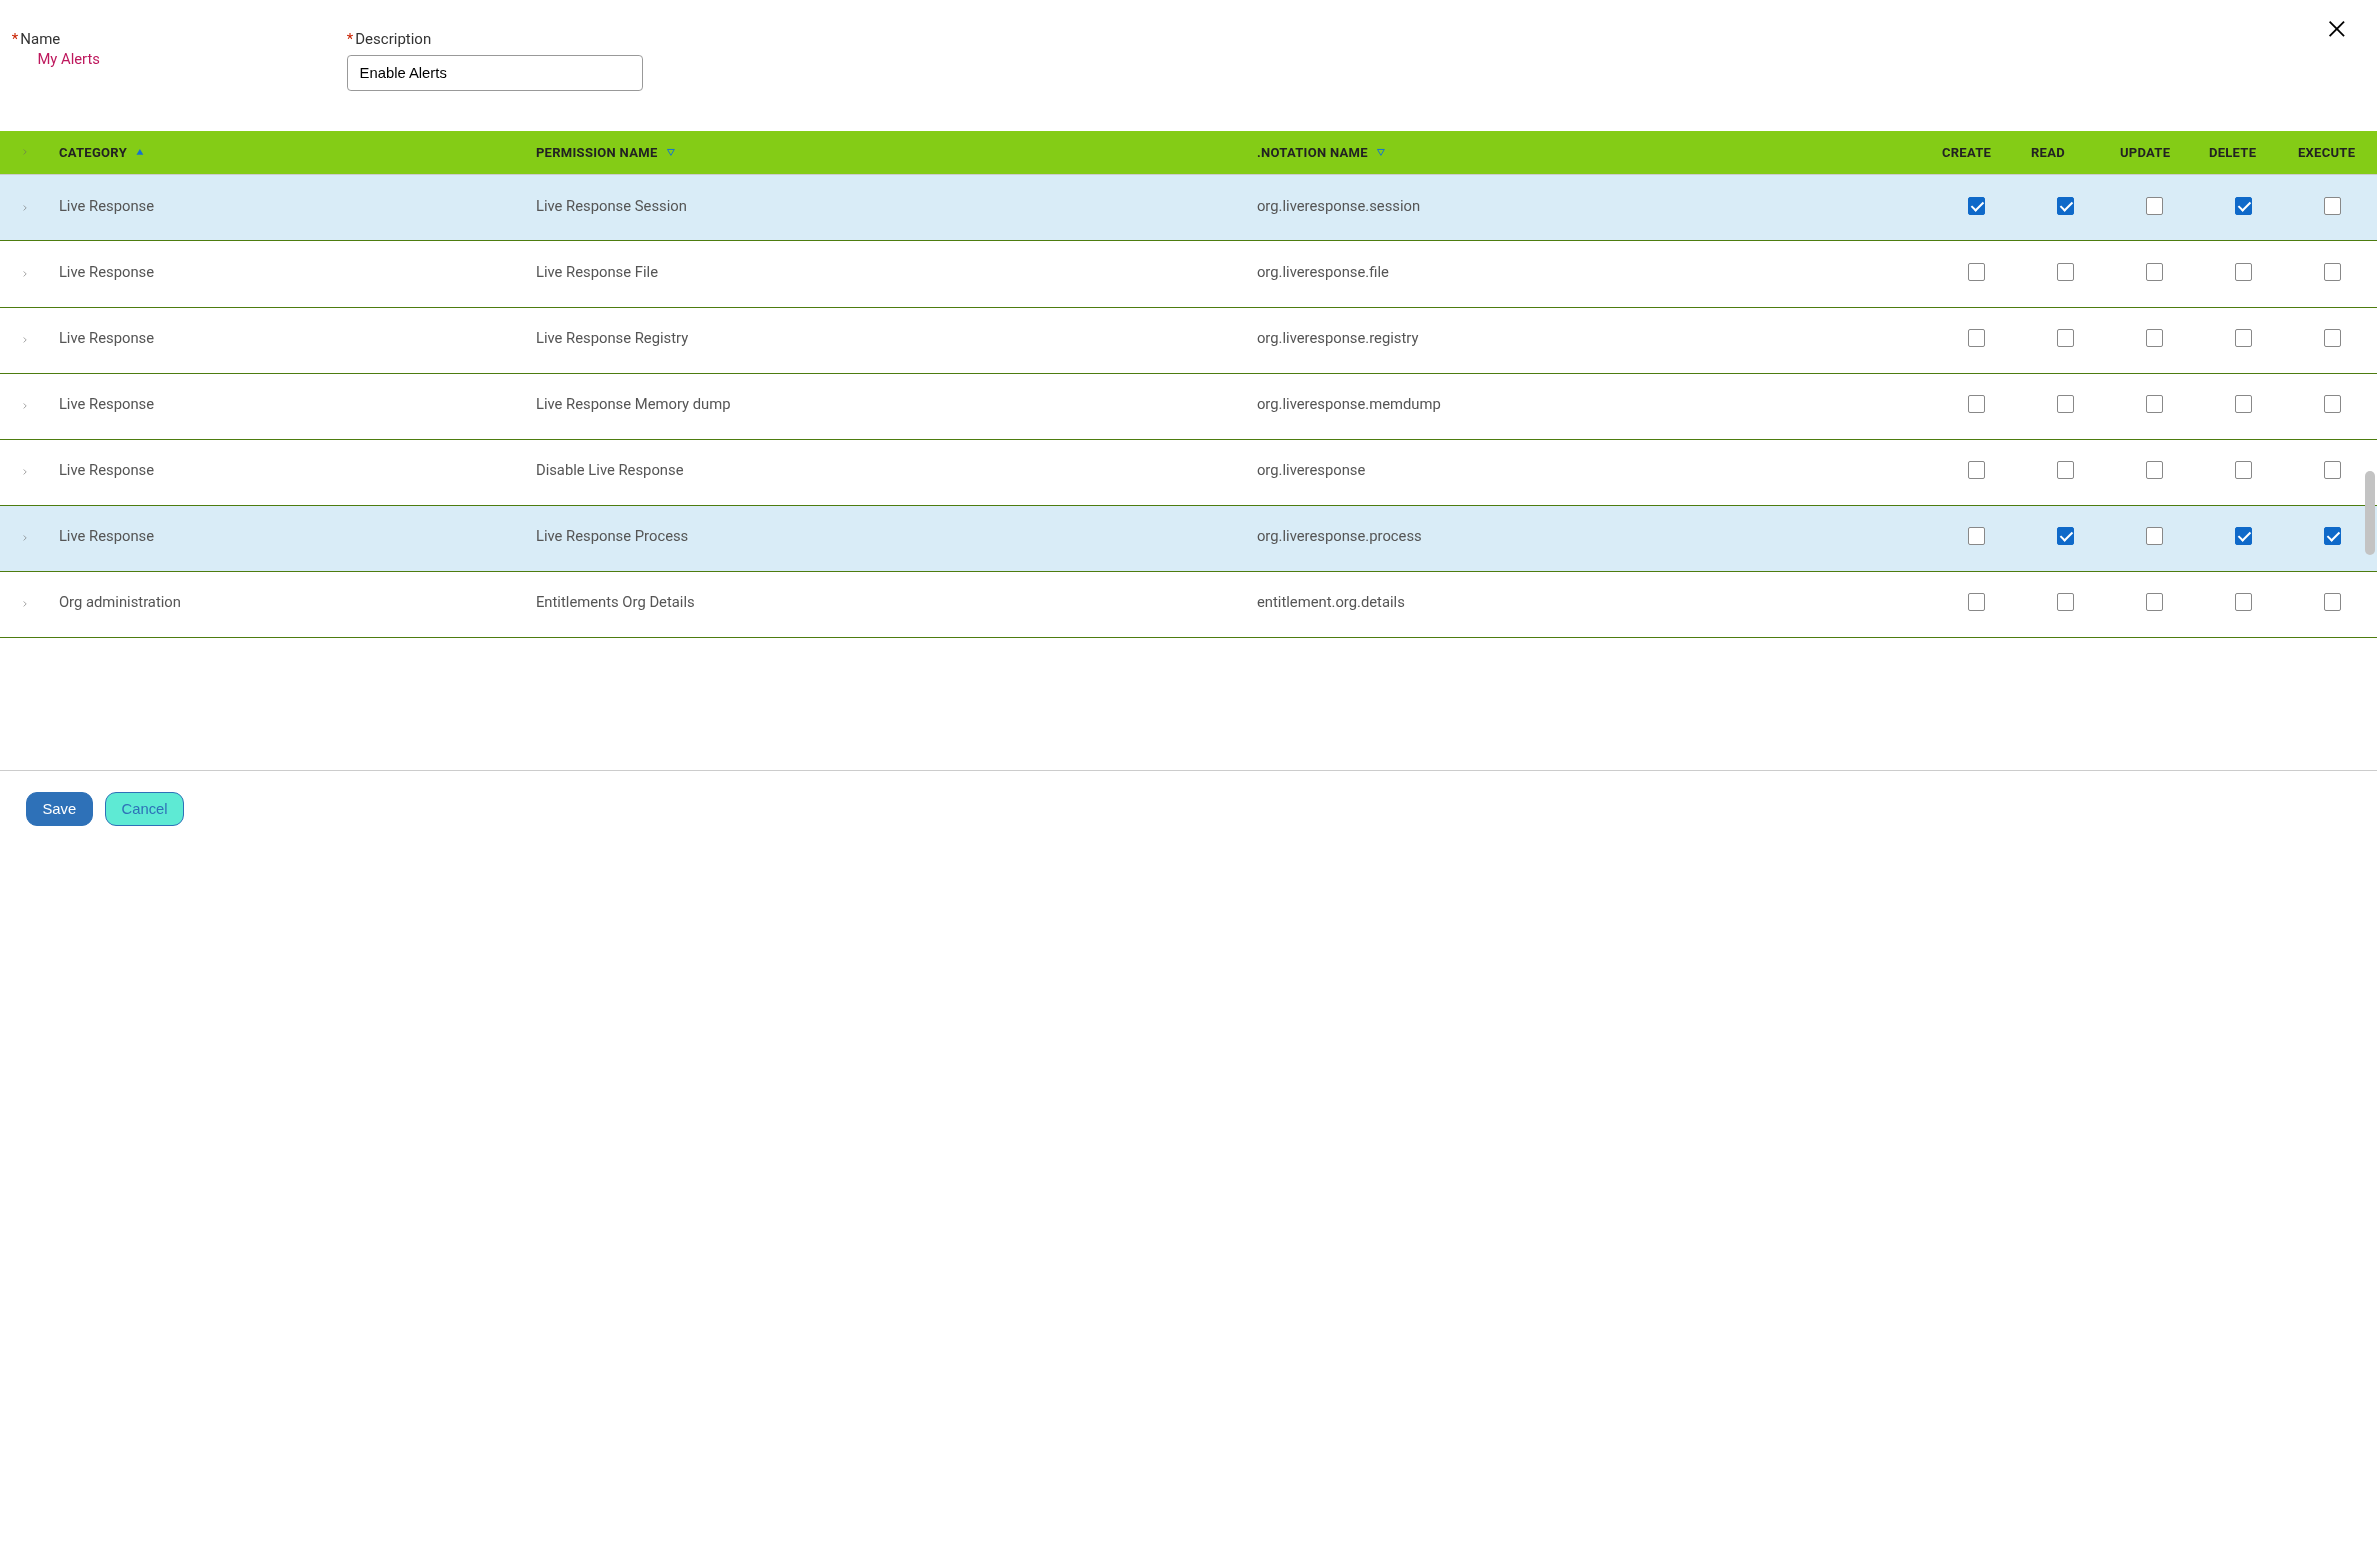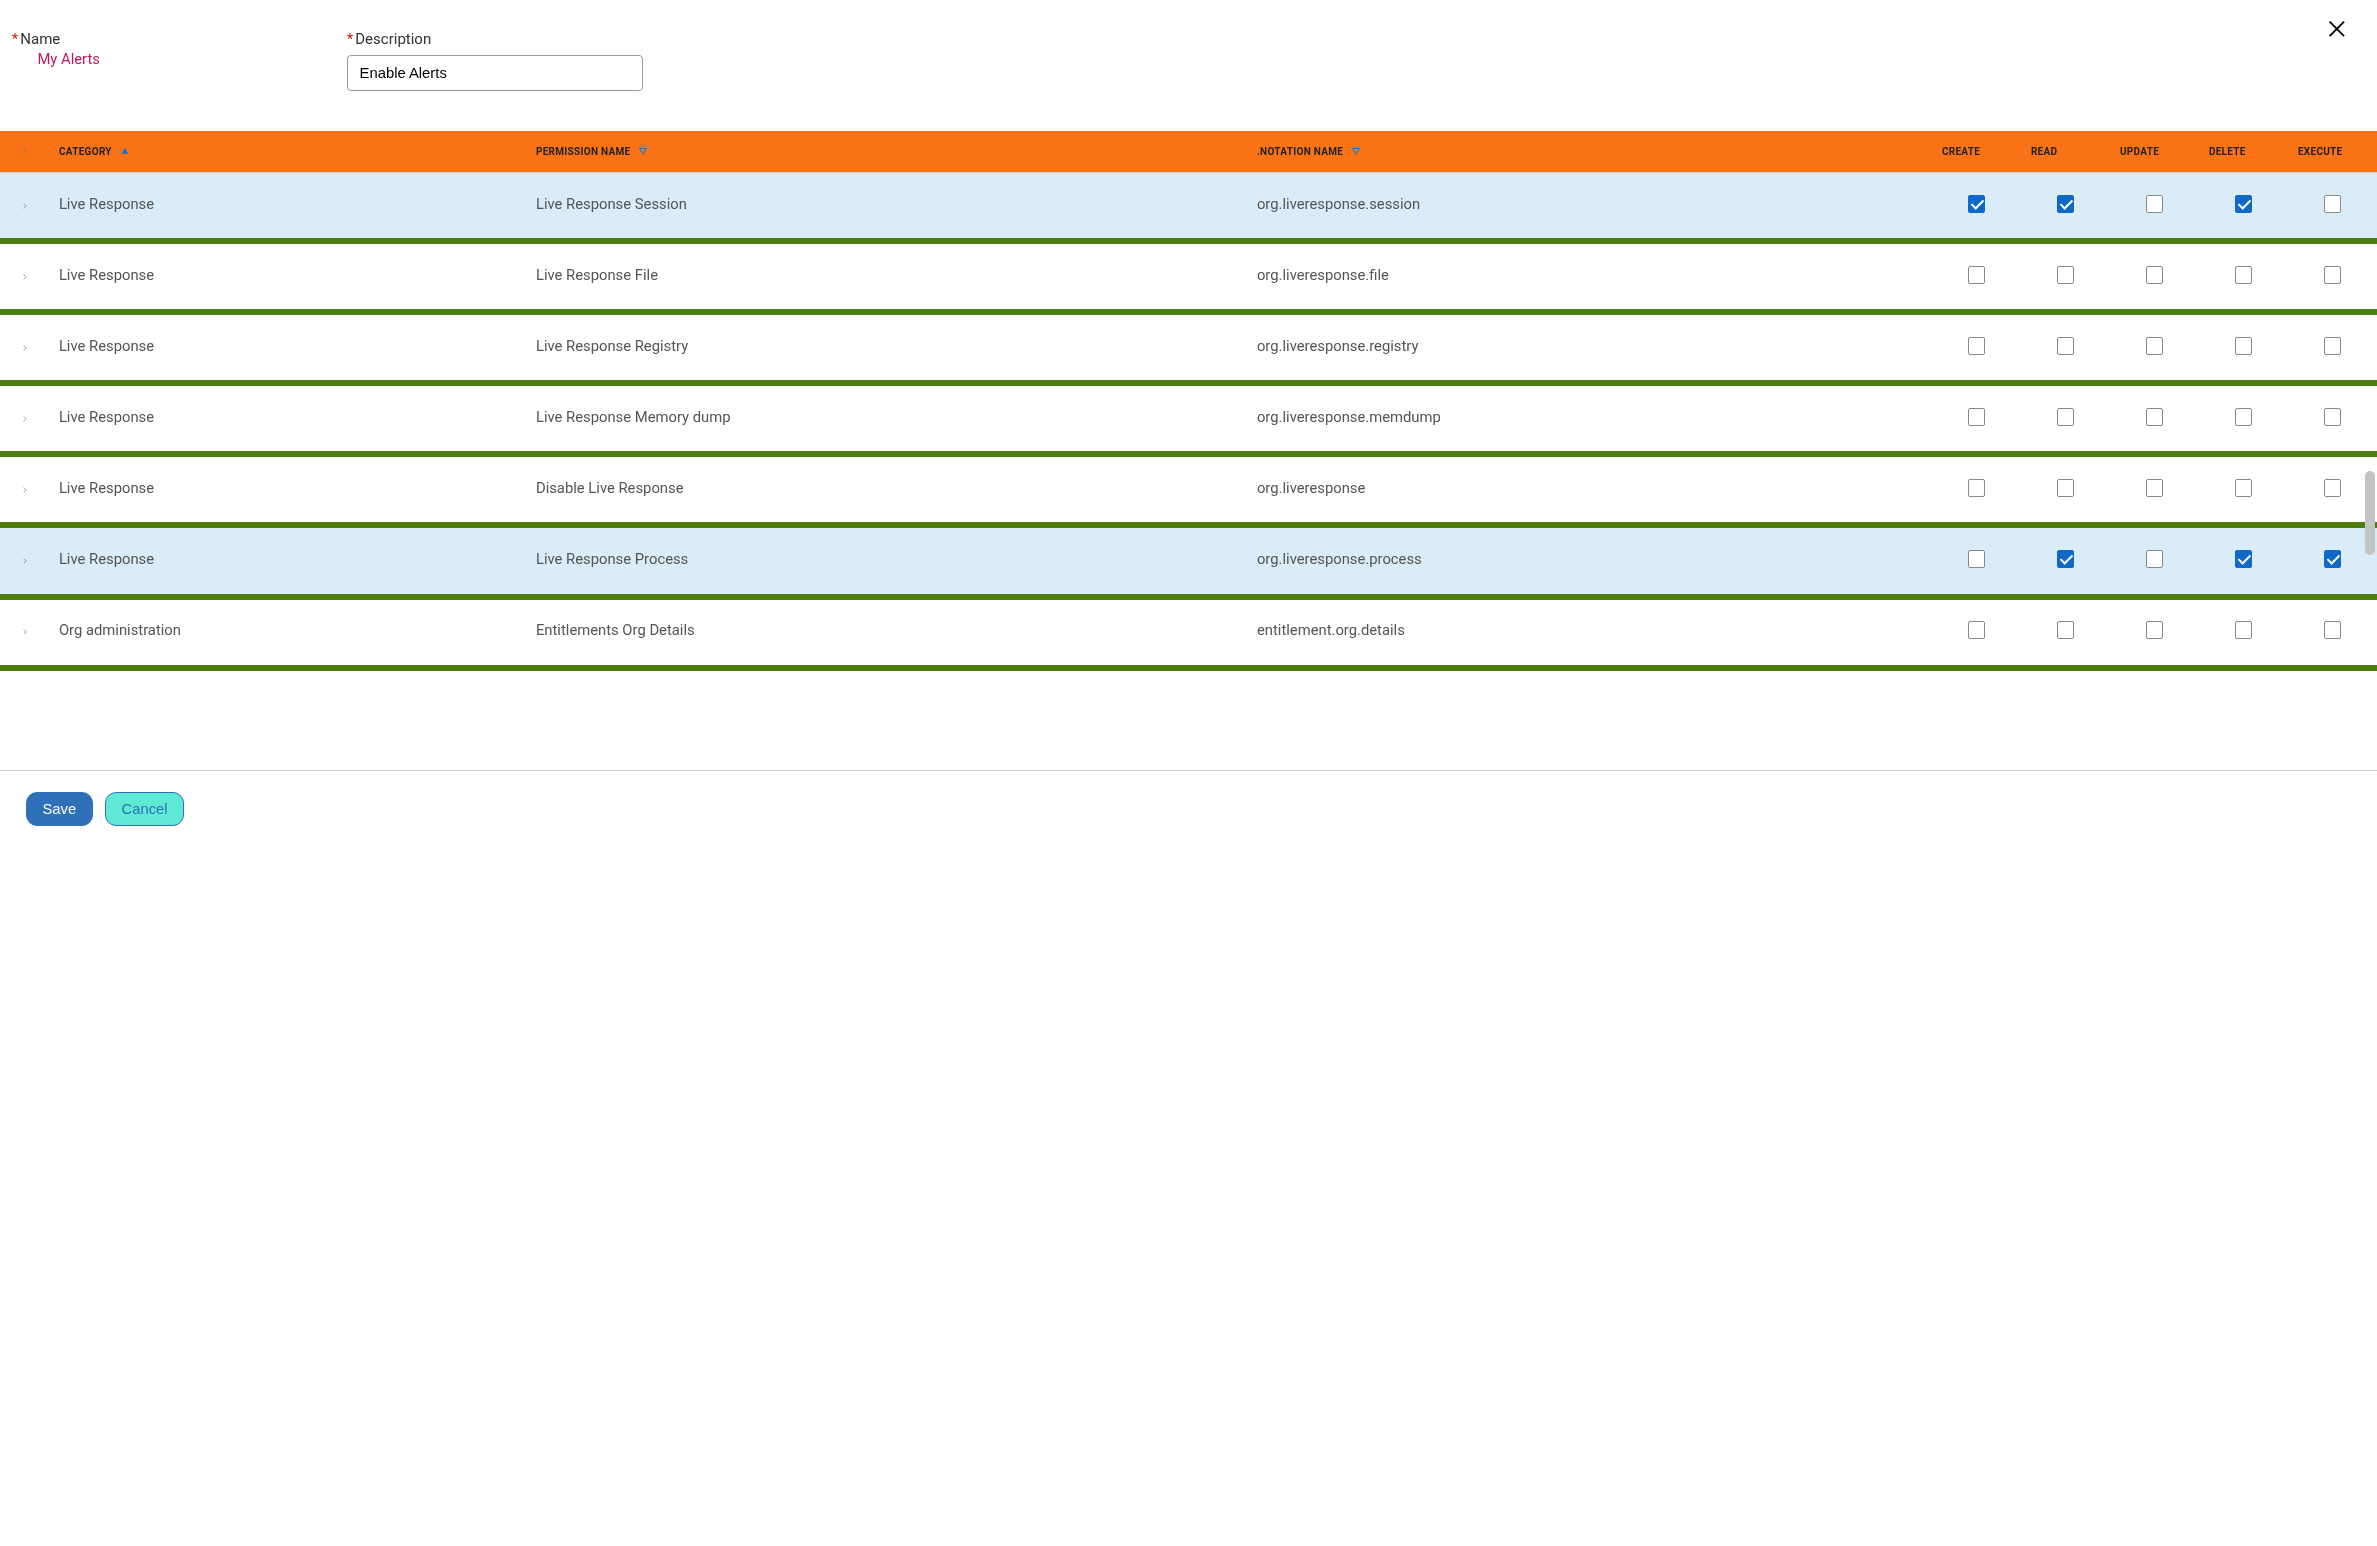--- a/index.html
+++ b/index.html
@@ -101,49 +101,49 @@
       height: 640px;
       border-bottom: 1px solid #ccc;
       position: relative;
     }
     .perm-table {
       width: 100%;
       border-collapse: collapse;
     }
     .perm-table thead th {
       text-align: left;
-      font-size: 10px;
+      font-size: 13px;
       font-weight: 700;
       letter-spacing: 0.3px;
       padding: 13.8px 9.9px;
       border-bottom: 1px solid #ccc;
       color: #222;
       position: sticky;
       top: 0;
-      background: #f97316;
+      background: #84cc16;
     }
     .perm-table thead th.col-expand {
       width: 49px;
       text-align: center;
     }
     .perm-table thead th.col-check {
       text-align: left;
       width: 89px;
     }
     .sort-icon {
       display: inline-block;
       margin-left: 3.9px;
       vertical-align: middle;
     }
     .sort-icon svg {
       width: 11.8px;
       height: 11.8px;
     }
     .perm-table tbody tr {
-      border-bottom: 6px solid #4d7c0f;
+      border-bottom: 1px solid #4d7c0f;
     }
     .perm-table tbody tr.row-selected {
       background: #d9ecf7;
     }
     .perm-table tbody tr.row-hover {
       background: #fce3c8;
     }
     .perm-table tbody td {
       padding: 21.7px 9.9px;
       font-size: 14.8px;

